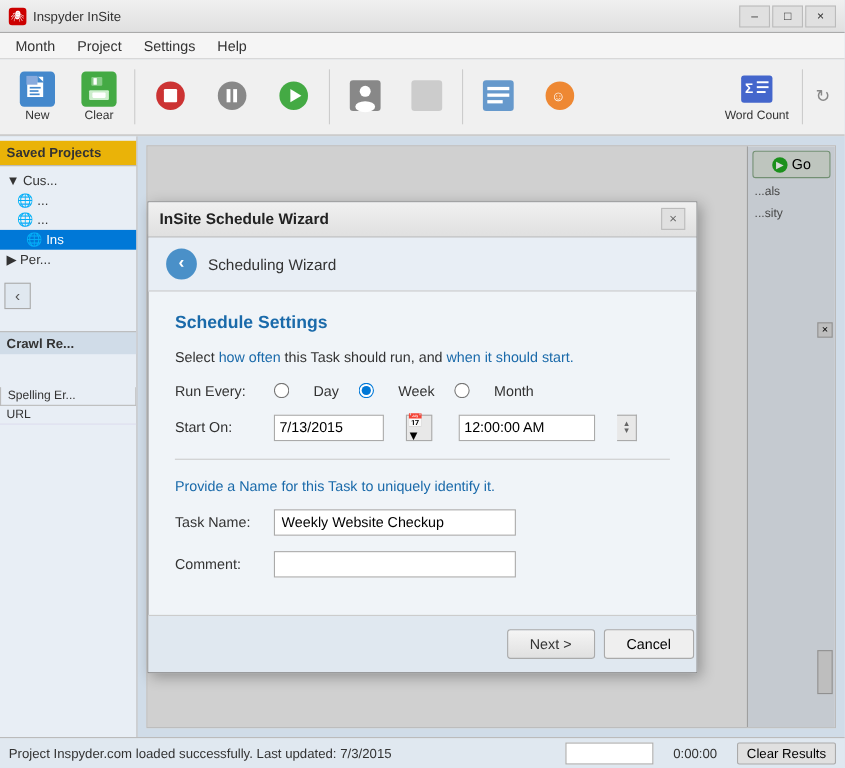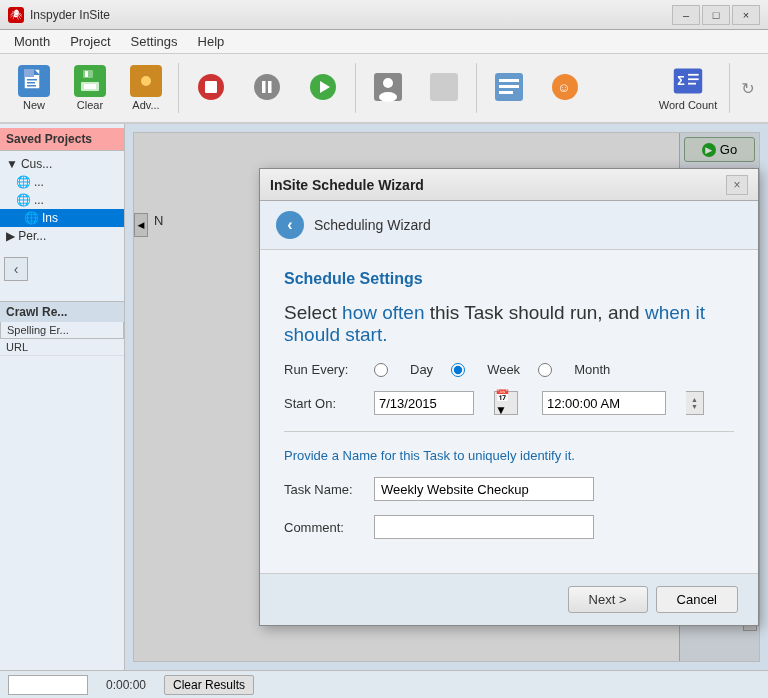--- a/index.html
+++ b/index.html
@@ -116,21 +116,21 @@
       background: #e8eef5;
       border-right: 1px solid #bbb;
       overflow: hidden;
       padding: 4px 0;
     }
     .sidebar-section {
       padding: 4px 6px;
       font-size: 12px;
       font-weight: bold;
       color: #333;
-      background: #fca5a5;
+      background: #eab308;
       border-bottom: 1px solid #bbb;
     }
     .sidebar-tree {
       padding: 4px 0;
     }
     .tree-item {
       padding: 2px 6px;
       font-size: 12px;
       cursor: pointer;
       display: flex; align-items: center; gap: 3px;
@@ -183,21 +183,21 @@
       border-radius: 2px;
     }
 
     
     .dialog-overlay {
       position: absolute;
       top: 0; left: 0; right: 0; bottom: 0;
       background: rgba(0,0,0,0.15);
       display: flex;
       align-items: center;
-      justify-content: flex-end;
+      justify-content: flex-start;
       z-index: 100;
     }
 
     
     .dialog {
       background: #f0f4f8;
       border: 1px solid #888;
       box-shadow: 3px 3px 12px rgba(0,0,0,0.3);
       width: 500px;
       min-height: 420px;
@@ -255,21 +255,21 @@
       padding: 20px 24px;
       flex: 1;
     }
     .section-title {
       font-size: 16px;
       color: #1a6aaa;
       font-weight: bold;
       margin-bottom: 14px;
     }
     .section-desc {
-      font-size: 19px;
+      font-size: 13px;
       color: #333;
       margin-bottom: 16px;
     }
     .section-desc span { color: #1a6aaa; }
 
     .form-row {
       display: flex;
       align-items: center;
       margin-bottom: 14px;
     }
@@ -349,21 +349,21 @@
       height: 24px;
       border: 1px solid #aaa;
       background: white;
       padding: 2px 6px;
       font-size: 13px;
     }
 
     .dialog-footer {
       background: #e0e8f0;
       border-top: 1px solid #ccc;
-      padding: 12px 20px;
+      padding: 12px 2px;
       display: flex;
       justify-content: flex-end;
       gap: 8px;
     }
     .btn {
       padding: 5px 20px;
       font-size: 13px;
       cursor: pointer;
       border-radius: 3px;
       border: 1px solid #aaa;
@@ -380,20 +380,21 @@
       color: #333;
       border-top: 1px solid #bbb;
     }
     .crawl-tab {
       background: #e8eef5;
       padding: 2px 6px;
       font-size: 11px;
       border: 1px solid #bbb;
       border-top: none;
       color: #333;
+      margin-top: 30px;
     }
     .crawl-col {
       padding: 2px 6px;
       font-size: 11px;
       color: #333;
       border-bottom: 1px solid #dde;
     }
     .go-btn {
       display: flex;
       align-items: center;
@@ -464,33 +465,20 @@
           <rect x="3" y="3" width="22" height="22" rx="2" fill="#44aa44"></rect>
           <rect x="7" y="3" width="10" height="8" rx="1" fill="#88cc88"></rect>
           <rect x="9" y="4" width="3" height="6" fill="white"></rect>
           <rect x="5" y="15" width="18" height="9" rx="1" fill="#cceecc"></rect>
           <rect x="8" y="17" width="12" height="5" rx="1" fill="white"></rect>
         </svg>
     </div>
     <span>Clear</span>
   </div>
 
-  <div class="toolbar-btn">
-    <div class="toolbar-icon icon-adv" style="font-size:18px;color:white;display:flex;align-items:center;justify-content:center;">
-      <svg width="28" height="28" viewBox="0 0 28 28">
-          <circle cx="14" cy="14" r="11" fill="#cc8822"></circle>
-          <circle cx="14" cy="14" r="5" fill="#ffcc66"></circle>
-          <rect x="13" y="3" width="2" height="4" fill="#cc8822"></rect>
-          <rect x="13" y="21" width="2" height="4" fill="#cc8822"></rect>
-          <rect x="3" y="13" width="4" height="2" fill="#cc8822"></rect>
-          <rect x="21" y="13" width="4" height="2" fill="#cc8822"></rect>
-        </svg>
-    </div>
-    <span>Adv...</span>
-  </div>
   <div class="toolbar-sep"></div>
 
   <div class="toolbar-btn">
     <div class="toolbar-icon" style="background:transparent;display:flex;align-items:center;justify-content:center;">
       <svg width="32" height="32" viewBox="0 0 32 32">
           <circle cx="16" cy="16" r="13" fill="#cc3333"></circle>
           <rect x="10" y="10" width="12" height="12" rx="1" fill="white"></rect>
         </svg>
     </div>
   </div>
@@ -709,16 +697,17 @@
           </div>
 
         </div>
       </div>
     </div>
   </div>
 
 </div>
 
 <div class="status-bar">
+  <span class="status-text">Project Inspyder.com loaded successfully. Last updated: 7/3/2015</span>
   <input type="text" class="status-search" value="" style="">
   <span class="status-time">0:00:00</span>
   <button class="status-clear-btn">Clear Results</button>
 </div>
 
 </body></html>

